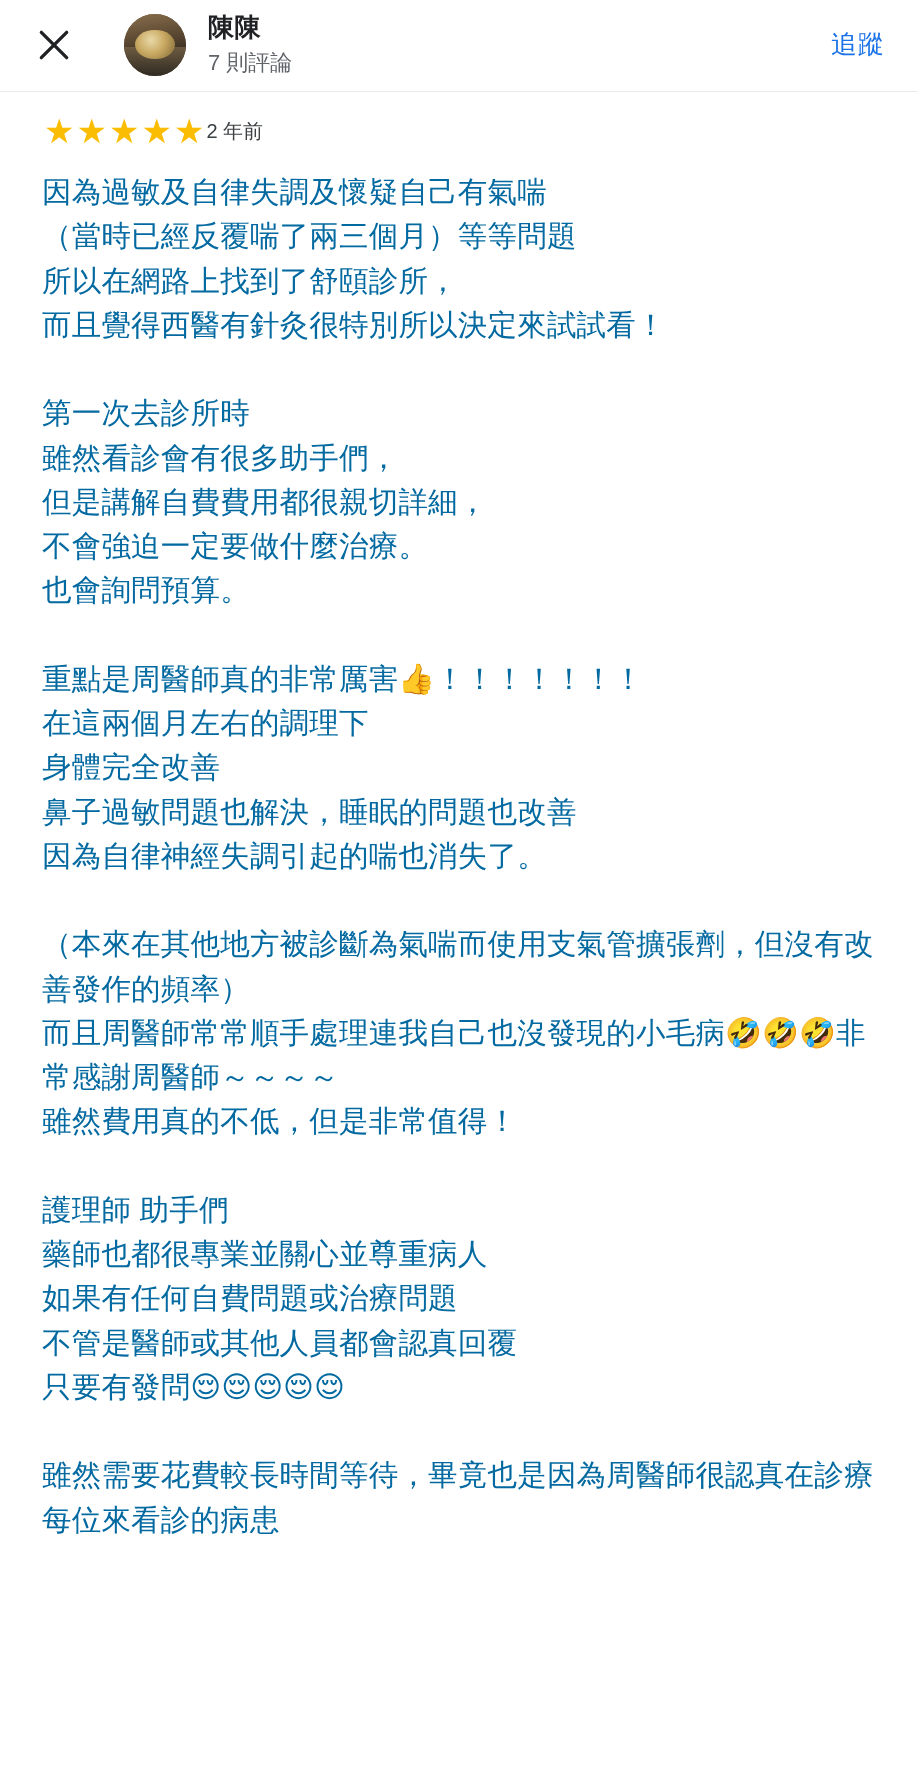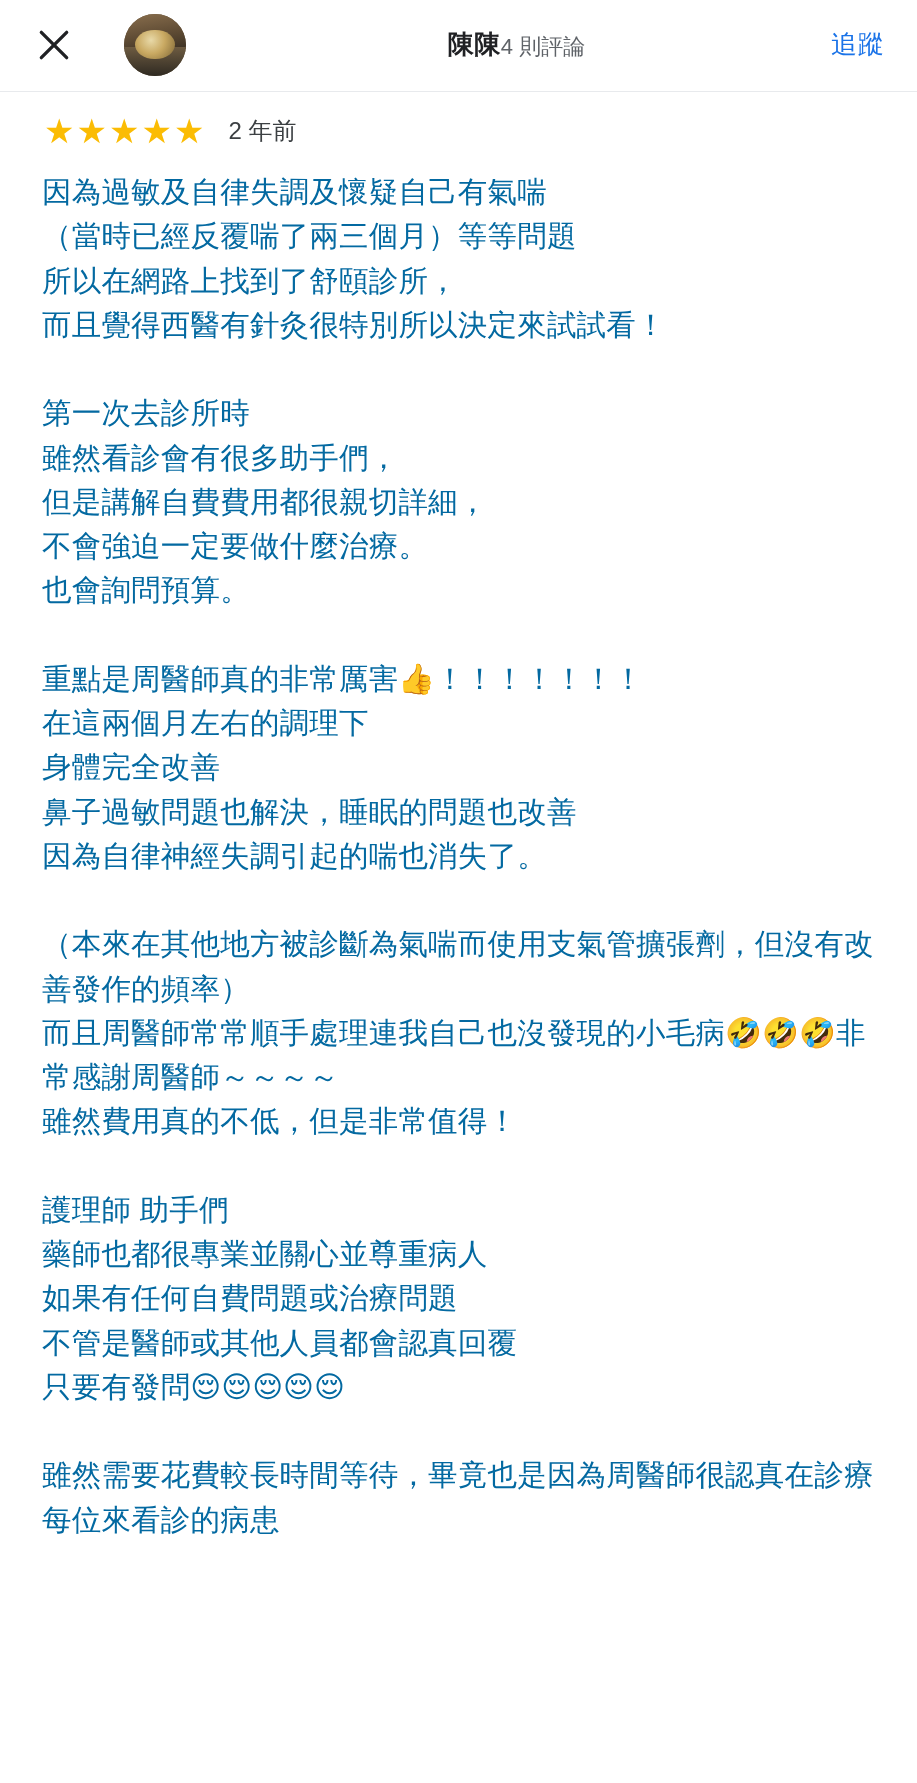--- a/index.html
+++ b/index.html
@@ -60,21 +60,21 @@
   }
   .avatar .ph3 {
     position: absolute; left: 18%; top: 26%; width: 64%; height: 48%;
     border-radius: 50%;
     background: radial-gradient(circle at 40% 35%, #e8d9a8 0%, #c9a962 45%, #7c6434 100%);
   }
 
   .user-block {
     margin-left: 22px;
     display: flex;
-    flex-direction: row;
+    flex-direction: column;
     justify-content: center;
     flex: 1 1 auto;
     min-width: 0;
   }
   .user-name {
     font-size: 26px;
     font-weight: 700;
     line-height: 1.25;
     color: #202124;
     letter-spacing: 0.5px;
@@ -105,22 +105,21 @@
     align-items: center;
     padding: 22px 44px 8px 44px;
   }
   .stars {
     font-size: 34px;
     color: #fbbc04;
     letter-spacing: 2px;
     line-height: 1;
   }
   .review-age {
-    margin-left: 22px;
-    font-size: 24px;
+    font-size: 20px;
     color: #3c4043;
     line-height: 1;
   }
 
   
   .review-body {
     padding: 14px 42px 0 42px;
     font-size: 29.5px;
     line-height: 1.50;
     color: #0369a1;
@@ -143,21 +142,21 @@
   </button>
 
   <div class="avatar">
     <div class="ph1"></div>
     <div class="ph2"></div>
     <div class="ph3"></div>
   </div>
 
   <div class="user-block">
     <div class="user-name">陳陳</div>
-    <div class="user-sub">4 則評論</div>
+    <div class="user-sub">7 則評論</div>
   </div>
 
   <button class="follow-btn">追蹤</button>
 </div>
 
 <div class="rating-row">
   <div class="stars">★★★★★</div>
   <div class="review-age">2 年前</div>
 </div>
 

